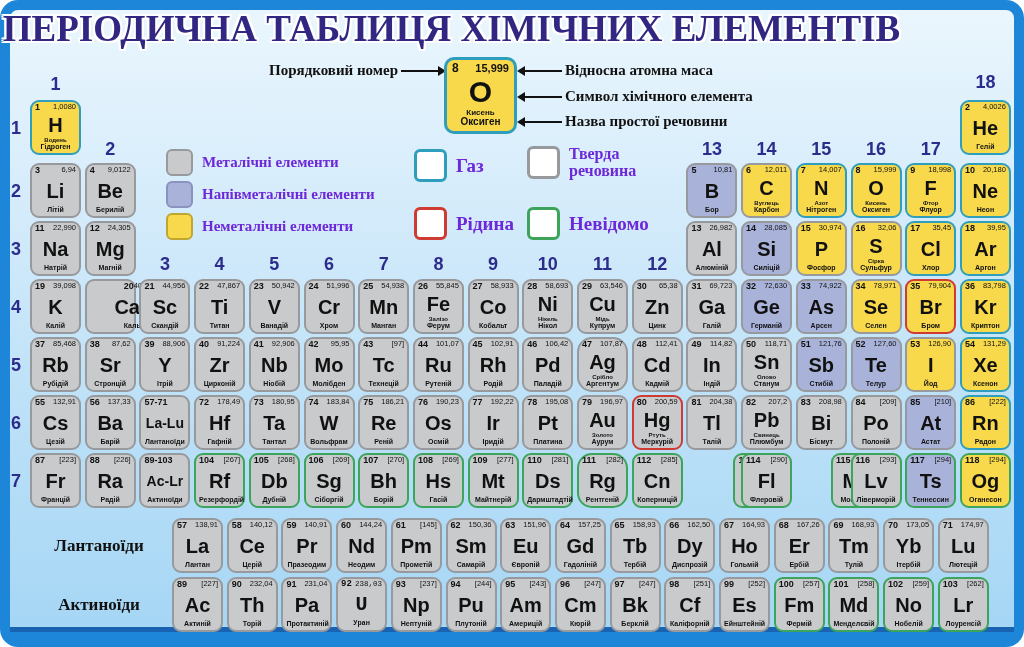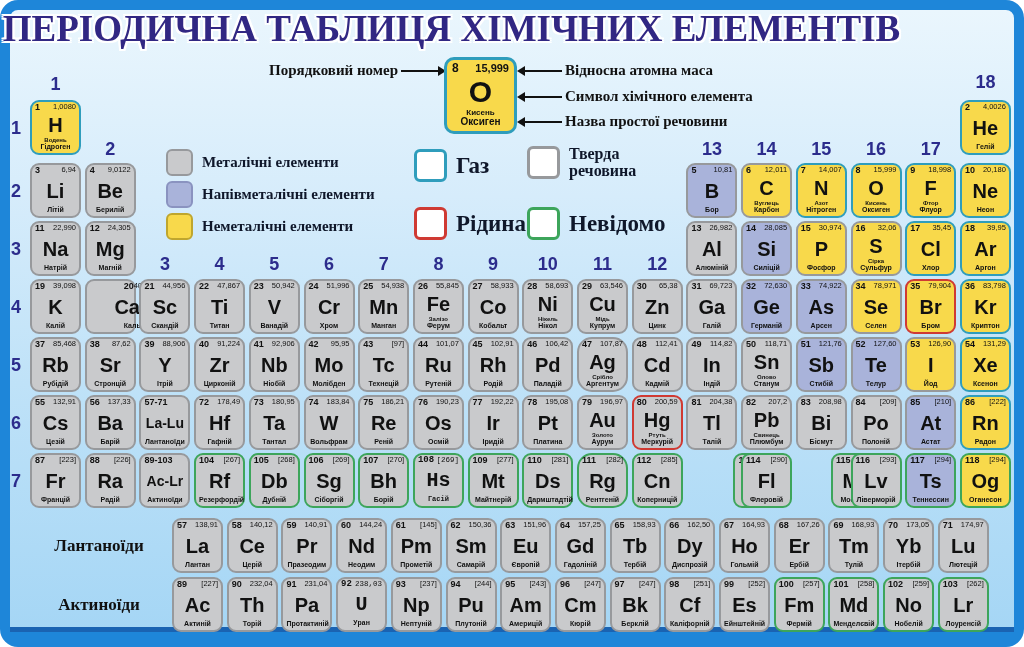--- a/index.html
+++ b/index.html
@@ -51,26 +51,26 @@
   .ann-left{right:582px;}
   .ann-right{left:521px;}
   .arrow{display:inline-block;position:relative;width:38px;height:2px;background:#111;margin:0 3px;}
   .arrow-right::after{content:'';position:absolute;right:-7px;top:-4px;
         border-left:8px solid #111;border-top:5px solid transparent;border-bottom:5px solid transparent;}
   .arrow-left::after{content:'';position:absolute;left:-7px;top:-4px;
         border-right:8px solid #111;border-top:5px solid transparent;border-bottom:5px solid transparent;}
 
   
   .lgd{position:absolute;display:flex;align-items:center;gap:9px;
-       font-family:"Liberation Serif",serif;font-weight:bold;font-size:15px;color:#0f172a;}
+       font-family:"Liberation Serif",serif;font-weight:bold;font-size:15px;color:#6d28d9;}
   .swatch{box-sizing:border-box;border-radius:6px;background:#fff;}
   .sw-cat{width:27px;height:27px;border:2px solid #97999c;}
   .sw-state{width:33px;height:33px;border:3px solid;}
   .lbl-2line{white-space:normal;width:92px;line-height:1.05;font-size:16px;}
-  .lbl-state{font-size:23px;}
+  .lbl-state{font-size:19px;}
 
   .grp{position:absolute;width:51px;text-align:center;font-weight:bold;font-size:18px;color:#2c2c8c;}
   .per{position:absolute;left:7px;width:18px;text-align:center;font-weight:bold;font-size:18px;color:#2c2c8c;}
   .series-label{position:absolute;left:28px;width:142px;text-align:center;
         font-family:"Liberation Serif",serif;font-weight:bold;font-size:17px;color:#111;}
 </style>
 </head>
 <body>
 
 <div class="poster">
@@ -766,21 +766,21 @@
         <div class="names"><span>Сіборгій</span></div>
       </div>
       <div class="cell cat-metal st-unknown" style="left: 358.2px; top: 453px;">
         <div class="cellhead">
           <span class="num">107</span>
           <span class="mass">[270]</span>
         </div>
         <div class="sym">Bh</div>
         <div class="names"><span>Борій</span></div>
       </div>
-      <div class="cell cat-metal st-unknown" style="left: 412.9px; top: 453px; font-family: Liberation Mono, monospace;">
+      <div class="cell cat-metal st-unknown" style="left: 412.9px; top: 453px;">
         <div class="cellhead">
           <span class="num">108</span>
           <span class="mass">[269]</span>
         </div>
         <div class="sym">Hs</div>
         <div class="names"><span>Гасій</span></div>
       </div>
       <div class="cell cat-metal st-unknown" style="left: 467.6px; top: 453px;">
         <div class="cellhead">
           <span class="num">109</span>

